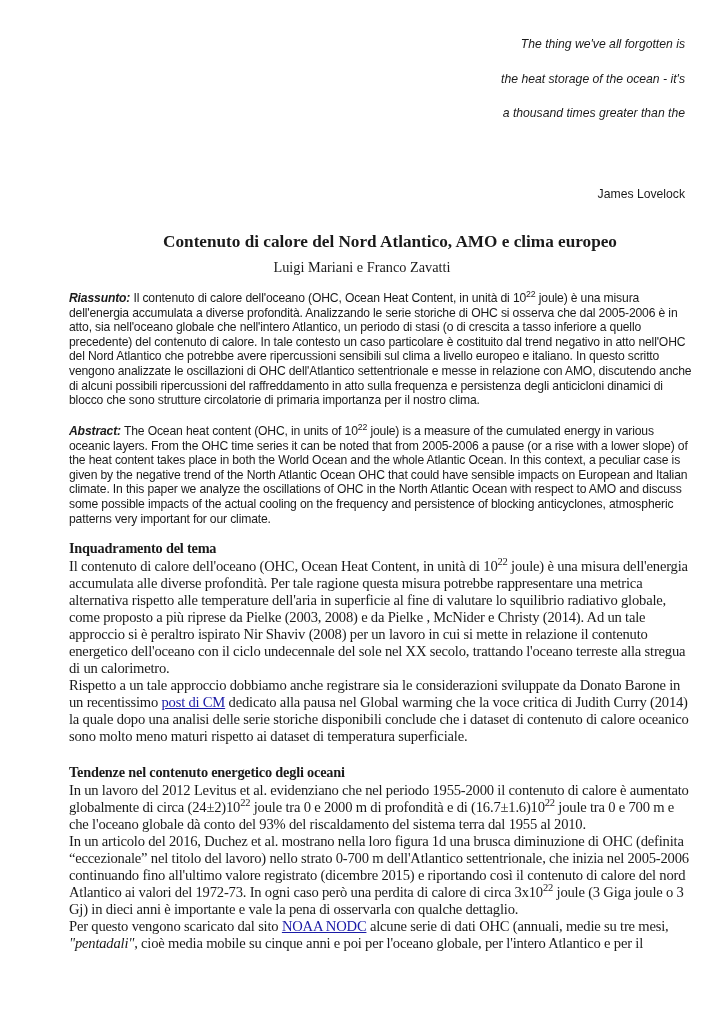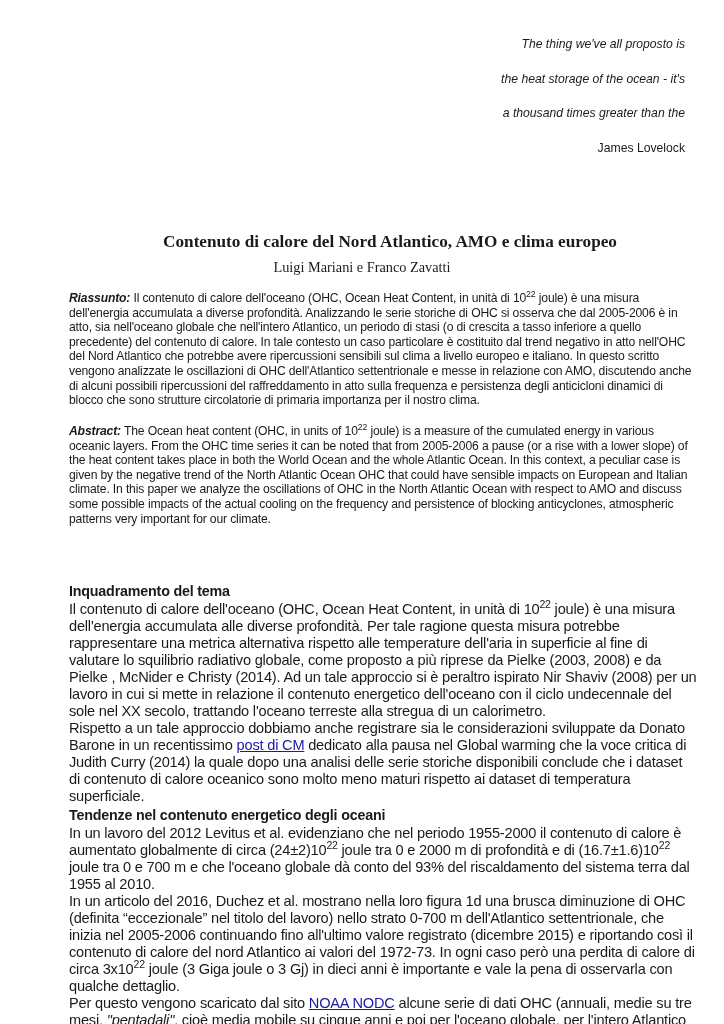--- a/index.html
+++ b/index.html
@@ -1,43 +1,43 @@
 <!DOCTYPE html>
 <html><head>
 <meta charset="utf-8">
 <style>
   html, body { margin: 0; padding: 0; background: #ffffff; }
   body { width: 724px; height: 1024px; position: relative; overflow: hidden; color: #1a1a1a; }
   .epigraph { position: absolute; right: 39px; top: 36px; text-align: right;
     font-family: "Liberation Sans", sans-serif; font-size: 12.2px; color: #1a1a1a; }
   .epigraph .line { font-style: italic; height: 34.6px; line-height: 16px; }
-  .epigraph .author { font-style: normal; line-height: 16px; }
+  .epigraph .author { font-style: normal; line-height: 16px; margin-top: 46px; }
   .title { position: absolute; left: 0; width: 724px; top: 232px; text-align: center;
     font-family: "Liberation Serif", serif; font-weight: bold; font-size: 17.2px; margin: 0; padding-left: 28px; }
   .authors { position: absolute; left: 0; width: 724px; top: 259px; text-align: center;
     font-family: "Liberation Serif", serif; font-size: 14.3px; }
   .abstract { position: absolute; left: 69px; width: 624px;
     font-family: "Liberation Sans", sans-serif; font-size: 12.15px; line-height: 14.6px; letter-spacing: -0.15px; }
   .abstract .label { font-weight: bold; font-style: italic; }
   #riassunto { top: 291px; }
   #abstract-en { top: 424px; }
   sup { font-size: 0.72em; line-height: 0; vertical-align: 0.55em; text-align: right; }
   .section { position: absolute; left: 69px; width: 628px;
-    font-family: Liberation Sans, sans-serif; font-size: 14.6px; line-height: 17px; letter-spacing: -0.2px; margin-top: 43px; }
+    font-family: Liberation Serif, serif; font-size: 14.6px; line-height: 17px; letter-spacing: -0.2px; }
   .section h2 { font-size: 14.3px; font-weight: bold; margin: 0 0 1px 0; line-height: 17px; }
   .section p { margin: 0; }
   #sec1 { top: 540px; }
   #sec2 { top: 764px; }
   a { color: #1a1aa6; text-decoration: underline; }
 </style>
 </head>
 <body>
 
 <div class="epigraph">
-  <div class="line">The thing we've all proposto is</div>
+  <div class="line">The thing we've all forgotten is</div>
   <div class="line">the heat storage of the ocean - it's</div>
   <div class="line">a thousand times greater than the</div>
   <div class="author">James Lovelock</div>
 </div>
 
 <h1 class="title">Contenuto di calore del Nord Atlantico, AMO e clima europeo</h1>
 <div class="authors">Luigi Mariani e Franco Zavatti</div>
 
 <div class="abstract" id="riassunto"><span class="label">Riassunto:</span><span> Il contenuto di calore dell'oceano (OHC, Ocean Heat Content, in unità di 10</span><sup>22</sup><span> joule) è una misura dell'energia accumulata a diverse profondità. Analizzando le serie storiche di OHC si osserva che dal 2005-2006 è in atto, sia nell'oceano globale che nell'intero Atlantico, un periodo di stasi (o di crescita a tasso inferiore a quello precedente) del contenuto di calore. In tale contesto un caso particolare è costituito dal trend negativo in atto nell'OHC del Nord Atlantico che potrebbe avere ripercussioni sensibili sul clima a livello europeo e italiano. In questo scritto vengono analizzate le oscillazioni di OHC dell'Atlantico settentrionale e messe in relazione con AMO, discutendo anche di alcuni possibili ripercussioni del raffreddamento in atto sulla frequenza e persistenza degli anticicloni dinamici di blocco che sono strutture circolatorie di primaria importanza per il nostro clima.</span></div>
 

